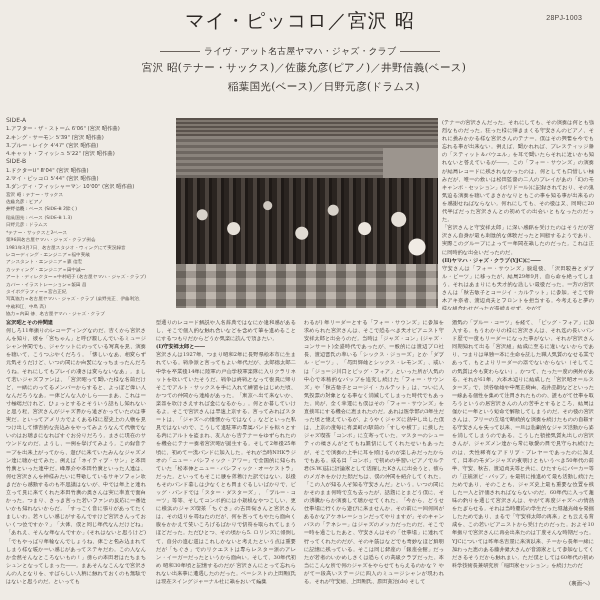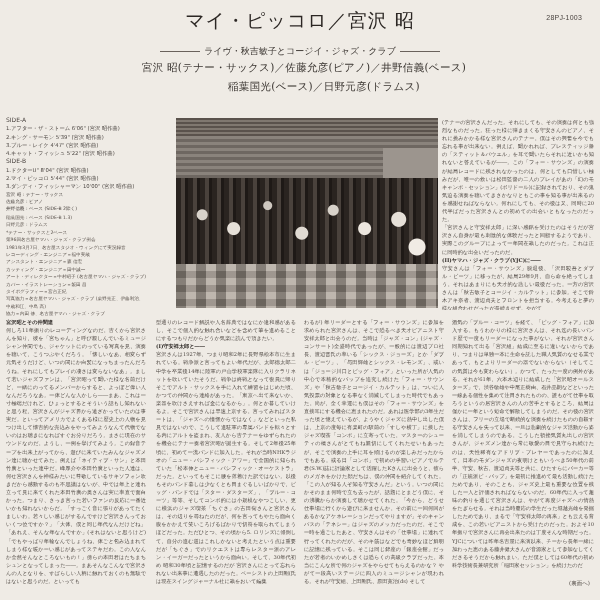--- a/index.html
+++ b/index.html
@@ -98,21 +98,21 @@
     font-size: 5.5px; color: #4f4843;
   }
 </style>
 </head>
 <body>
 
 <div class="catalog">28PJ-1003</div>
 <div class="title">マイ・ピッコロ／宮沢 昭</div>
 <div class="subtitle">
   <span class="rule"></span>
-  <span>ライヴ・秋吉敏子とコージイ・ジャズ・クラブ</span>
+  <span>ライヴ・アット名古屋ヤマハ・ジャズ・クラブ</span>
   <span class="rule"></span>
 </div>
 <div class="personnel p1">宮沢 昭(テナー・サックス)／佐藤允彦(ピアノ)／井野信義(ベース)</div>
 <div class="personnel p2">稲葉国光(ベース)／日野元彦(ドラムス)</div>
 
 <div class="tracks">
   <div class="side">SIDE-A</div>
   <div>1.アフター・ザ・ストーム 6'06" (宮沢 昭作曲)</div>
   <div>2.キング・サーモン 5'39" (宮沢 昭作曲)</div>
   <div>3.ブルー・レイク 4'47" (宮沢 昭作曲)</div>

